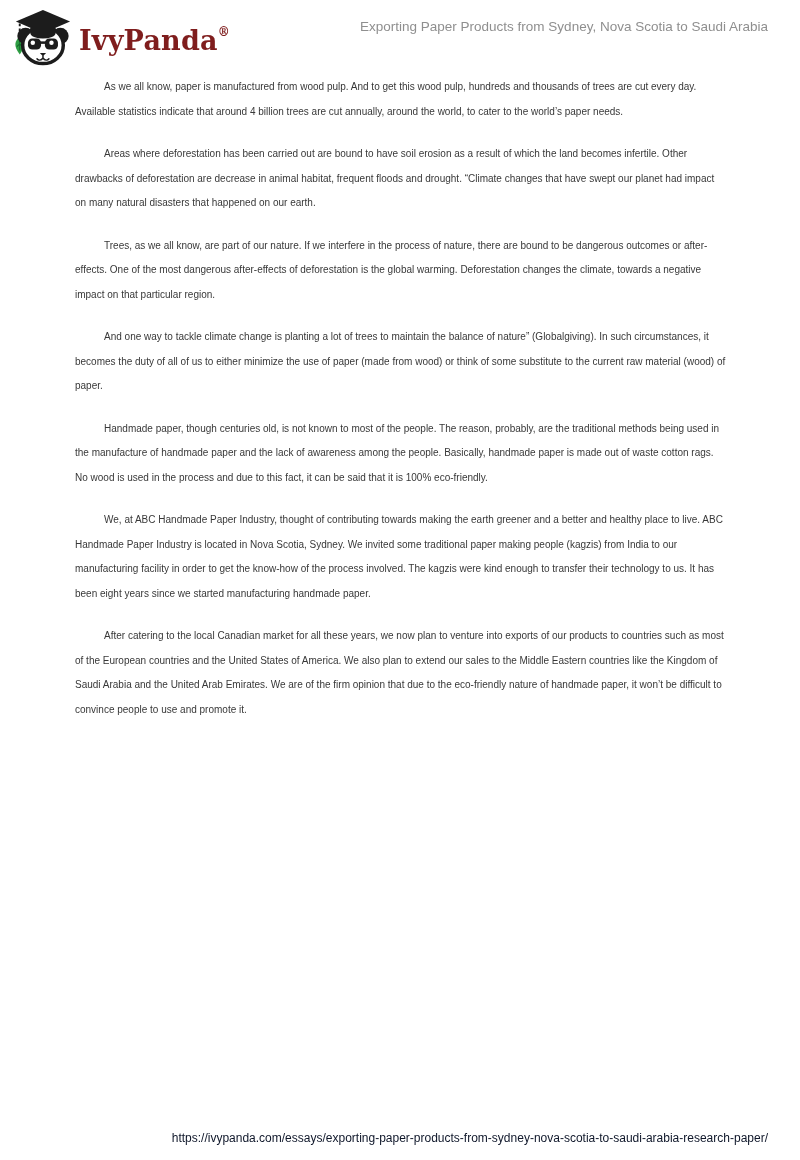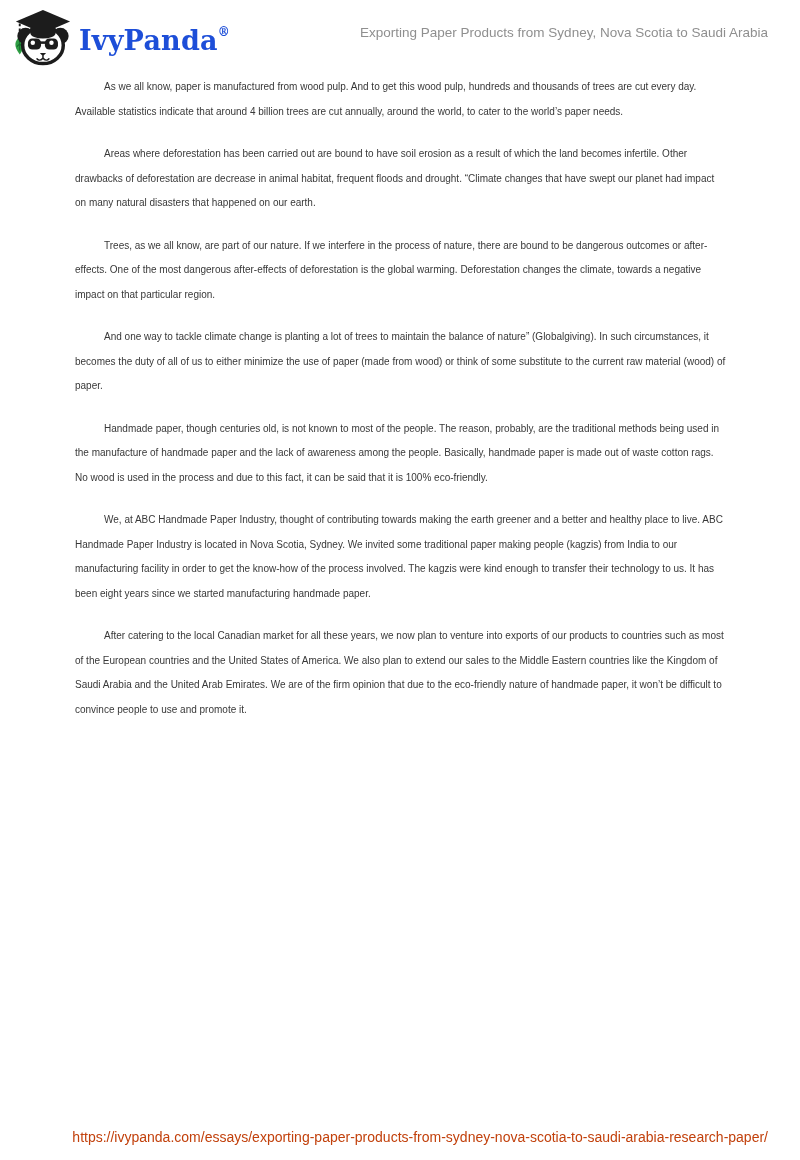--- a/index.html
+++ b/index.html
@@ -23,31 +23,31 @@
   }
   .brand {
     display: flex;
     align-items: center;
   }
   .brand-logo { display: block; }
   .brand-name {
     font-family: "DejaVu Serif", "Liberation Serif", serif;
     font-weight: 700;
     font-size: 27px;
-    color: #1d4ed8;
+    color: #7f1d1d;
     margin-left: 7px;
     letter-spacing: 0.2px;
     line-height: 58px;
   }
   .brand-name sup {
     font-size: 12px;
     vertical-align: 14px;
   }
   .doc-title {
-    margin-top: 22px;
+    margin-top: 16px;
     font-size: 13.5px;
     color: #8f8f8f;
     text-align: right;
     flex: 1;
   }
 
   
   .content {
     margin: 13px 73px 0 75px;
     color: #383838;
@@ -59,22 +59,22 @@
     margin: 0 0 18px 0;
   }
 
   
   .footer {
     position: absolute;
     left: 0;
     right: 32px;
     bottom: 15px;
     text-align: right;
-    font-size: 14px;
-    color: #c2410c;
+    font-size: 12px;
+    color: #0f172a;
   }
 </style>
 </head>
 <body>
 
 <header class="header">
   <div class="brand">
     <svg class="brand-logo" width="60" height="58" viewBox="0 0 62 58" aria-hidden="true">
 
       <path d="M8 15 v14" stroke="#1c1c1c" stroke-width="2" stroke-dasharray="3 2.2" fill="none"></path>

